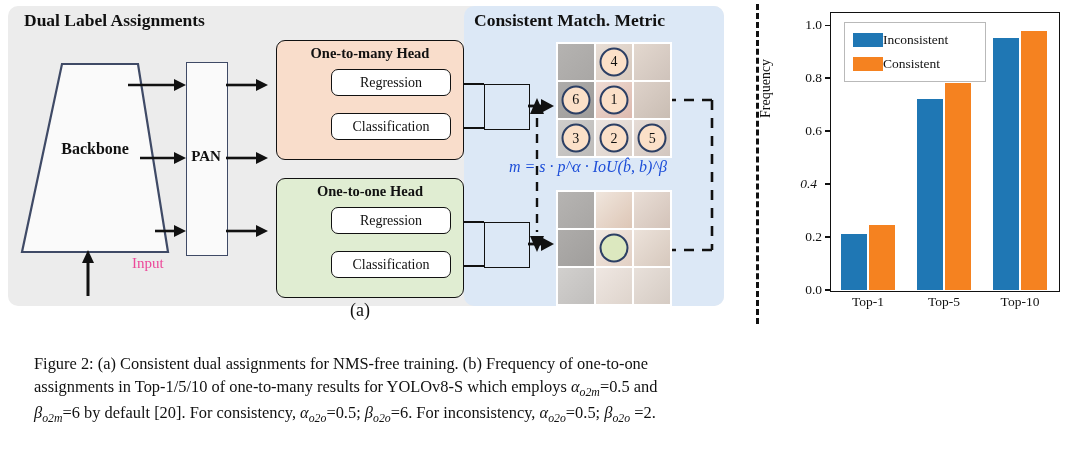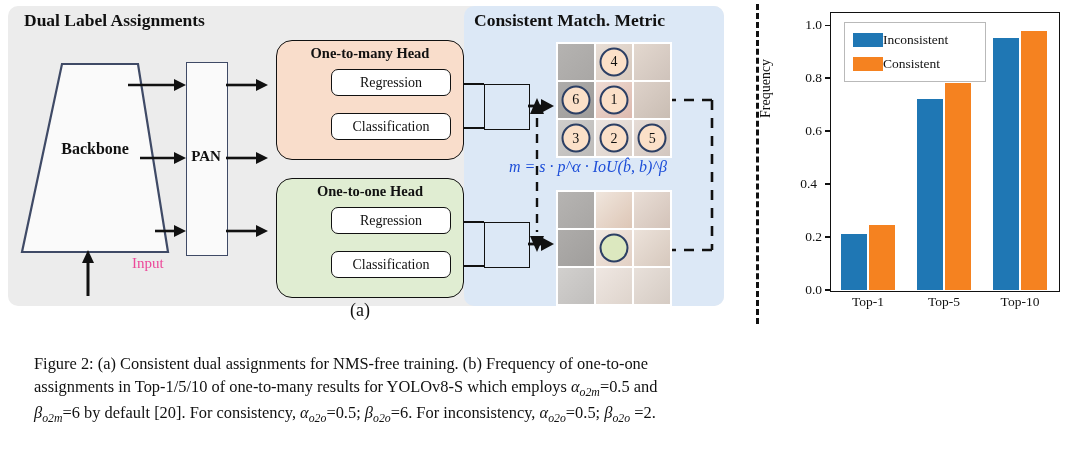--- a/index.html
+++ b/index.html
@@ -22,21 +22,21 @@
 
   
   #input-arrow{position:absolute;left:78px;top:250px;width:70px;height:48px;}
   #input-label{position:absolute;left:100px;top:255px;font-size:15px;color:#ec4899;margin-left:32px;}
 
   
   #pan-box{position:absolute;left:186px;top:62px;width:40px;height:192px;background:#fafafa;border:1.6px solid #3f4a66;}
   #pan-label{position:absolute;left:186px;top:148px;width:40px;text-align:center;font-weight:bold;font-size:15px;color:#111;}
 
   
-  .head-box{position:absolute;border:1.8px solid #111;border-radius:16px;}
+  .head-box{position:absolute;border:1.8px solid #111;border-radius:9px;}
   #o2m-head{left:276px;top:40px;width:186px;height:118px;background:#f9ddcb;}
   #o2o-head{left:276px;top:178px;width:186px;height:118px;background:#e0edd2;}
   .head-title{position:absolute;left:0;width:100%;top:4px;text-align:center;font-weight:bold;font-size:14.5px;color:#111;}
   .sub-box{position:absolute;left:54px;width:118px;height:25px;background:#fff;border:1.7px solid #111;border-radius:7px;
            display:flex;align-items:center;justify-content:center;font-size:14px;color:#111;}
   .sub-reg{top:28px;}
   .sub-cls{top:72px;}
 
   
   .merge-box{position:absolute;width:44px;height:44px;border:1.7px solid #111;background:transparent;}
@@ -227,21 +227,21 @@
   <div id="panel-b">
     <div id="plot-frame"></div>
 
     <div id="ylabel">Frequency</div>
 
     <div id="yticks-host">
         <div class="ytick" style="top: 282px; right: 250px;">0.0</div>
         <div style="position: absolute; left: 53px; top: 281.3px; width: 5px; height: 1.4px; background: rgb(17, 17, 17);"></div>
         <div class="ytick" style="top: 229.048px; right: 250px;">0.2</div>
         <div style="position: absolute; left: 53px; top: 228.348px; width: 5px; height: 1.4px; background: rgb(17, 17, 17);"></div>
-        <div class="ytick" style="top: 176.095px; right: 255px;">0.4</div>
+        <div class="ytick" style="top: 176.095px; right: 255px; font-style: italic;">0.4</div>
         <div style="position: absolute; left: 53px; top: 175.395px; width: 5px; height: 1.4px; background: rgb(17, 17, 17);"></div>
         <div class="ytick" style="top: 123.143px; right: 250px;">0.6</div>
         <div style="position: absolute; left: 53px; top: 122.443px; width: 5px; height: 1.4px; background: rgb(17, 17, 17);"></div>
         <div class="ytick" style="top: 70.1905px; right: 250px;">0.8</div>
         <div style="position: absolute; left: 53px; top: 69.4905px; width: 5px; height: 1.4px; background: rgb(17, 17, 17);"></div>
         <div class="ytick" style="top: 17.2381px; right: 250px;">1.0</div>
         <div style="position: absolute; left: 53px; top: 16.5381px; width: 5px; height: 1.4px; background: rgb(17, 17, 17);"></div>
       </div>
     <div id="xticks-host">
         <div class="xtick" style="left: 96px;">Top-1</div>

